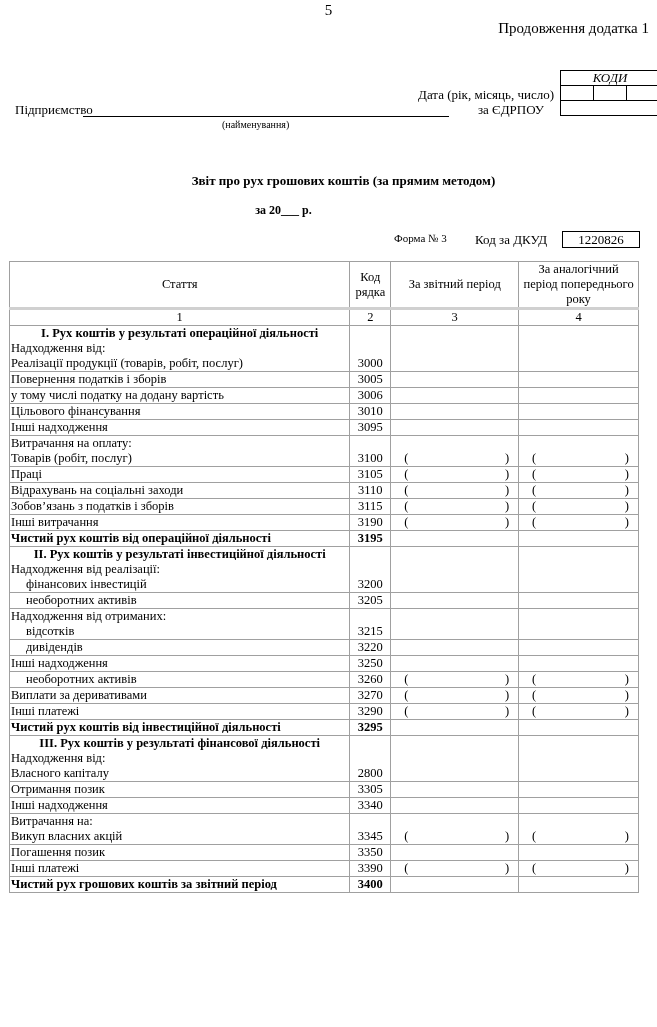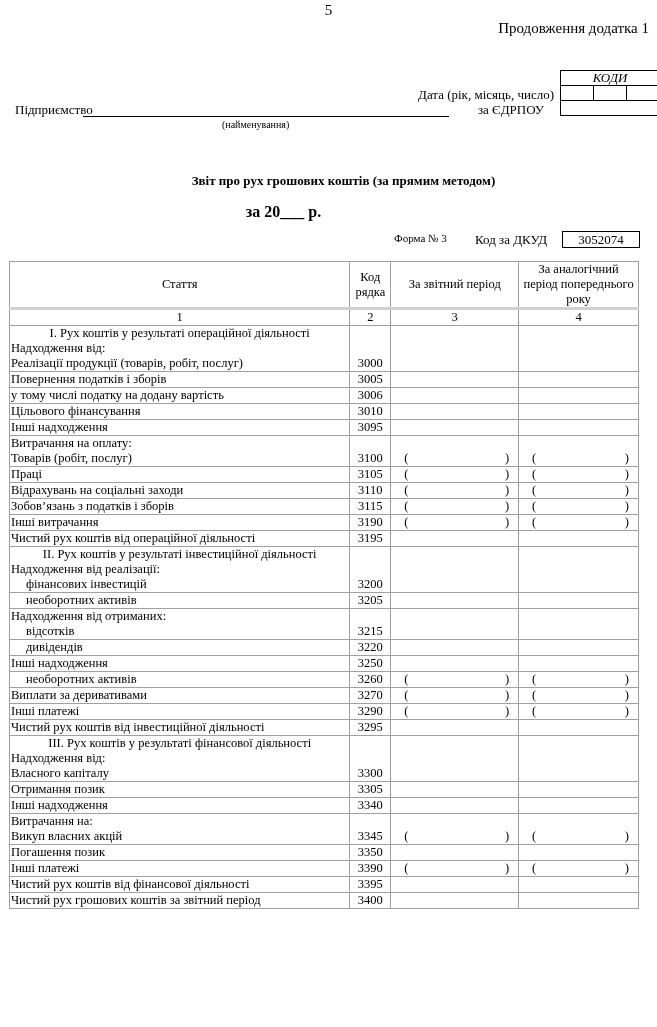--- a/index.html
+++ b/index.html
@@ -8,35 +8,35 @@
   .page-num { left: 0; width: 657px; top: 2px; text-align: center; font-size: 15px; }
   .appendix { right: 8px; top: 20px; font-size: 15px; }
   .codes { left: 560px; top: 70px; width: 100px; border-collapse: collapse; font-style: italic; }
   .codes td { border: 1px solid #000; height: 14px; padding: 0; font-size: 13px; text-align: center; line-height: 14px; }
   .date-label { right: 103px; top: 87px; font-size: 13px; }
   .edrpou-label { right: 113px; top: 102px; font-size: 13px; margin-left: 40px; }
   .enterprise-label { left: 15px; top: 102px; font-size: 13px; }
   .enterprise-line { left: 83px; top: 116px; width: 366px; border-bottom: 1px solid #000; height: 0; }
   .name-caption { left: 222px; top: 119px; font-size: 10px; }
   .title { left: 15px; width: 657px; top: 173px; text-align: center; font-size: 13px; font-weight: bold; }
-  .subtitle { left: 0; width: 567px; top: 203px; text-align: center; font-size: 16px; font-weight: bold; }
+  .subtitle { left: 0; width: 567px; top: 203px; text-align: center; font-size: 12px; font-weight: bold; }
   .form-no { left: 394px; top: 232px; font-size: 11px; }
   .dkud-label { left: 475px; top: 232px; font-size: 13px; }
   .dkud-box { left: 562px; top: 231px; width: 76px; height: 15px; border: 1px solid #000; font-size: 13px; text-align: center; line-height: 15px; }
 
   table.main { position: absolute; left: 9px; top: 261px; width: 630px; border-collapse: collapse; font-size: 12.5px; }
   table.main td { border: 1px solid #a0a0a0; padding: 0 1px; vertical-align: bottom; line-height: 15px; }
   table.main col.c1 { width: 341px; }
   table.main col.c2 { width: 41px; }
   table.main col.c3 { width: 128px; }
   table.main col.c4 { width: 120px; }
   .hdr td { text-align: center; vertical-align: middle !important; height: 45px; line-height: 14px; }
   .num td { text-align: center; height: 15px; border-top: 3px solid #d0d0d0 !important; }
   .code { text-align: center; }
-  .bold { font-weight: normal; }
+  .bold { font-weight: bold; }
   .indent { padding-left: 15px !important; }
   .paren { display: flex; justify-content: space-between; padding: 0 8px 0 12px; }
 </style>
 </head>
 <body>
 
 <div class="abs page-num">5</div>
 <div class="abs appendix">Продовження додатка 1</div>
 
 <table class="abs codes">
@@ -57,21 +57,21 @@
 <div class="abs date-label">Дата (рік, місяць, число)</div>
 <div class="abs edrpou-label">за ЄДРПОУ</div>
 <div class="abs enterprise-label">Підприємство</div>
 <div class="abs enterprise-line"></div>
 <div class="abs name-caption">(найменування)</div>
 
 <div class="abs title">Звіт про рух грошових коштів (за прямим методом)</div>
 <div class="abs subtitle">за 20___ р.</div>
 <div class="abs form-no">Форма № 3</div>
 <div class="abs dkud-label">Код за ДКУД</div>
-<div class="abs dkud-box">3052074</div>
+<div class="abs dkud-box">1220826</div>
 
 <table class="main">
   <colgroup>
       <col class="c1">
       <col class="c2">
       <col class="c3">
       <col class="c4">
     </colgroup>
   <tbody id="tbody">
     <tr class="hdr">
@@ -327,21 +327,21 @@
         <td class="code bold">3295</td>
         <td></td>
         <td></td>
       </tr>
       <tr>
         <td>
           <div class="bold" style="text-align:center">III. Рух коштів у результаті фінансової діяльності</div>
           <div>Надходження від:</div>
           <div>Власного капіталу</div>
         </td>
-        <td class="code">3300</td>
+        <td class="code">2800</td>
         <td></td>
         <td></td>
       </tr>
       <tr>
         <td>
           <div>Отримання позик</div>
         </td>
         <td class="code">3305</td>
         <td></td>
         <td></td>
@@ -393,25 +393,19 @@
           </div>
         </td>
         <td>
           <div class="paren">
             <span>(</span>
             <span>)</span>
           </div>
         </td>
       </tr>
       <tr>
-        <td class="bold">Чистий рух коштів від фінансової діяльності</td>
-        <td class="code bold">3395</td>
-        <td></td>
-        <td></td>
-      </tr>
-      <tr>
         <td class="bold">Чистий рух грошових коштів за звітний період</td>
         <td class="code bold">3400</td>
         <td></td>
         <td></td>
       </tr>
     </tbody>
 </table>
 
 </body></html>

